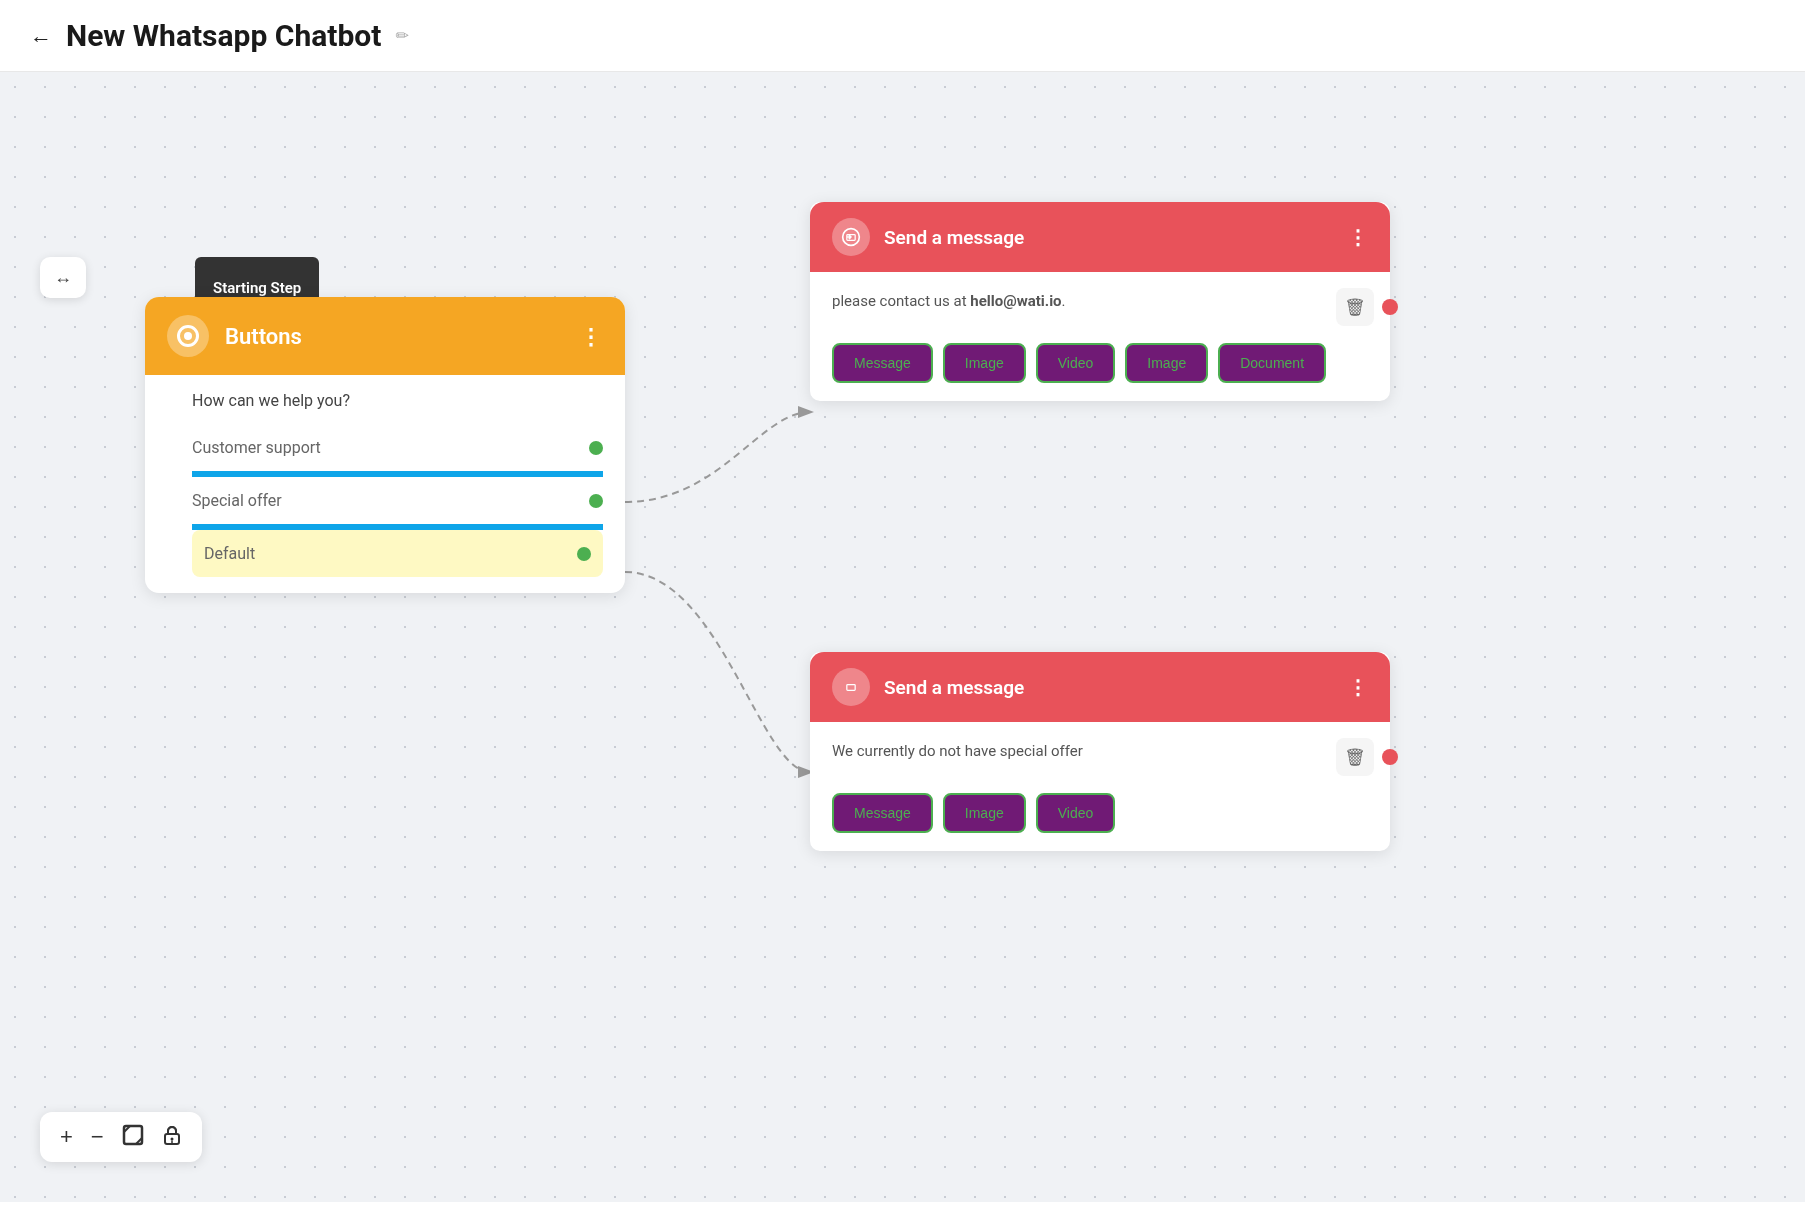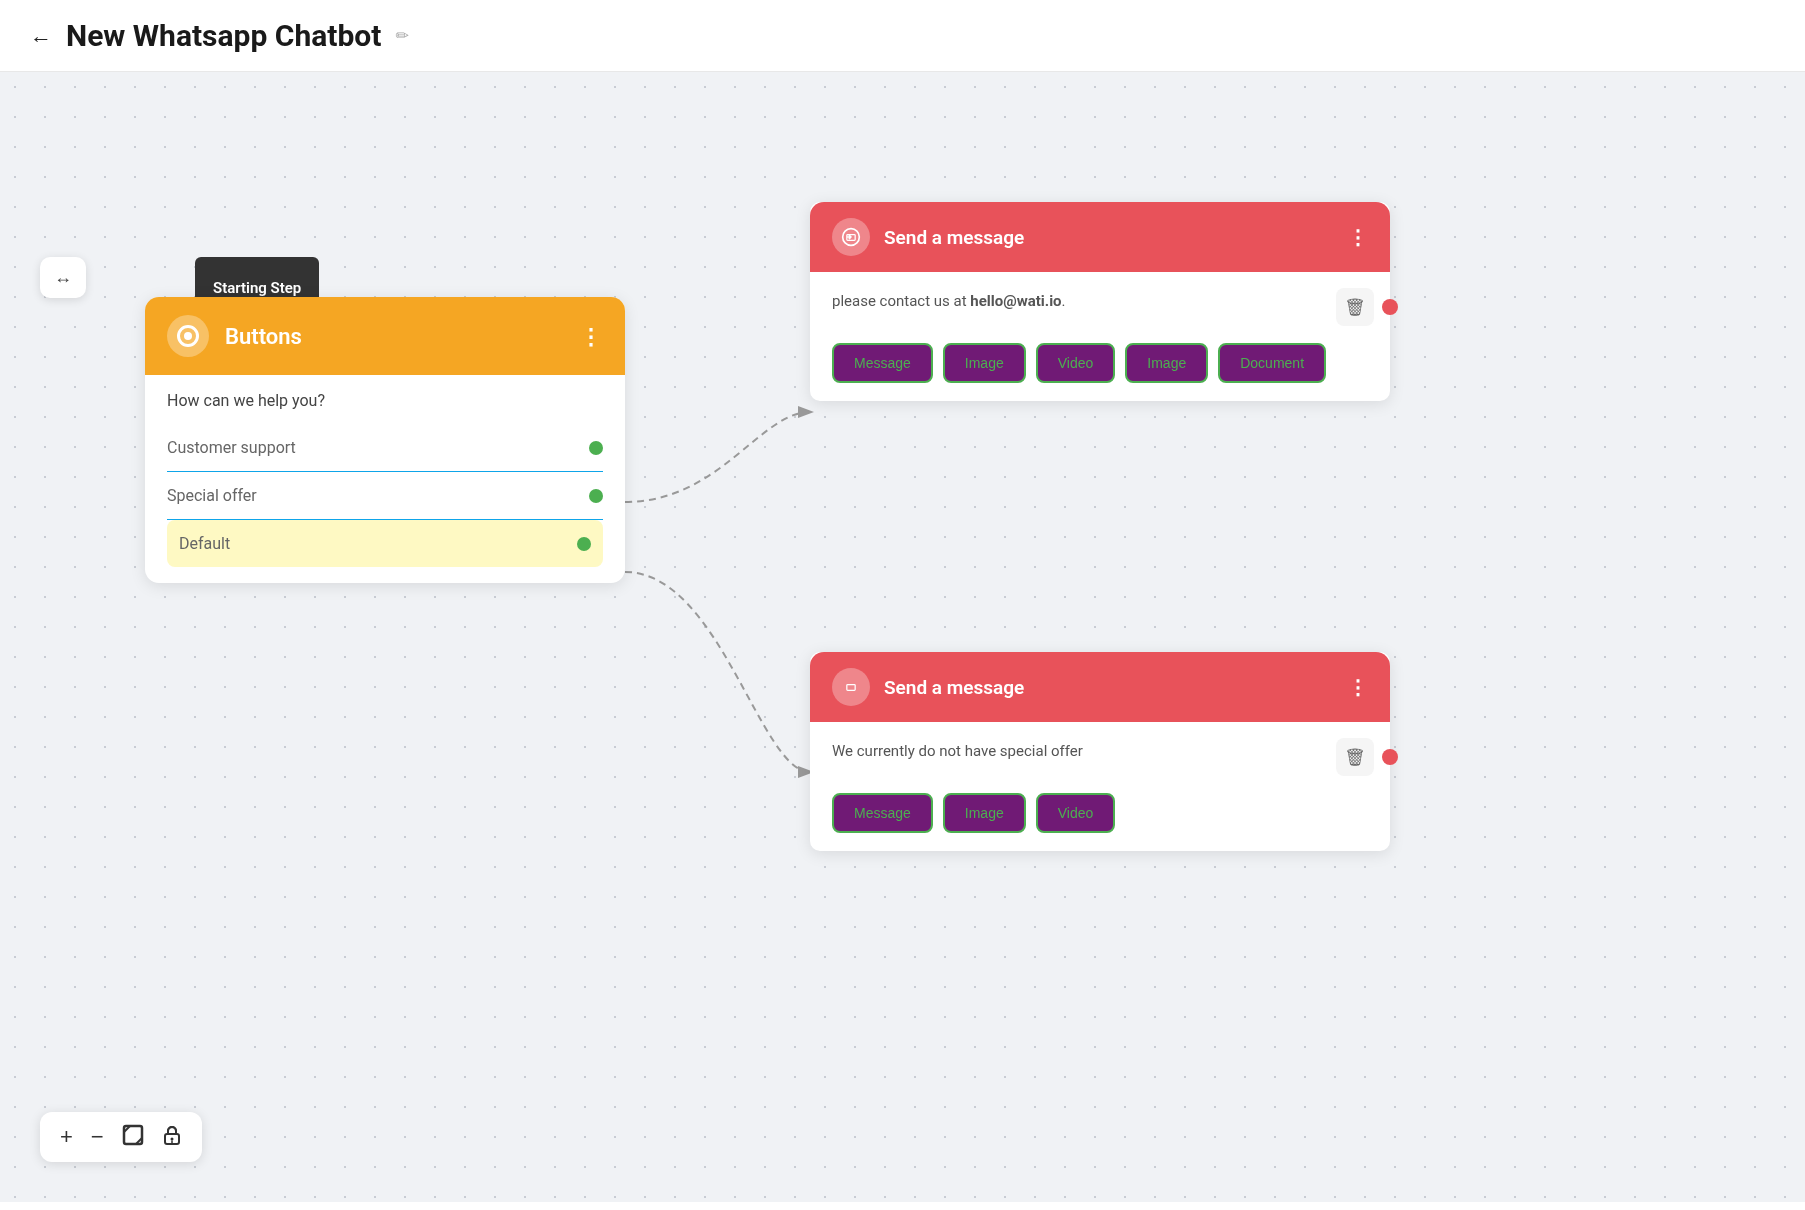--- a/index.html
+++ b/index.html
@@ -168,33 +168,34 @@
     .node-header-menu {
       color: #fff;
       font-size: 22px;
       cursor: pointer;
       font-weight: 700;
       letter-spacing: 1px;
     }
 
     .node-body {
       padding: 16px 22px;
+      margin-left: 25px;
     }
     .node-question {
       font-size: 16px;
       color: #444;
       margin-bottom: 14px;
     }
 
     .button-row {
       display: flex;
       align-items: center;
       justify-content: space-between;
       padding: 14px 0;
-      border-bottom: 1px solid #0ea5e9;
+      border-bottom: 6px solid #0ea5e9;
     }
     .button-row:last-child {
       border-bottom: none;
     }
     .button-row-label {
       font-size: 16px;
       color: #666;
     }
     .dot-green {
       width: 14px;

